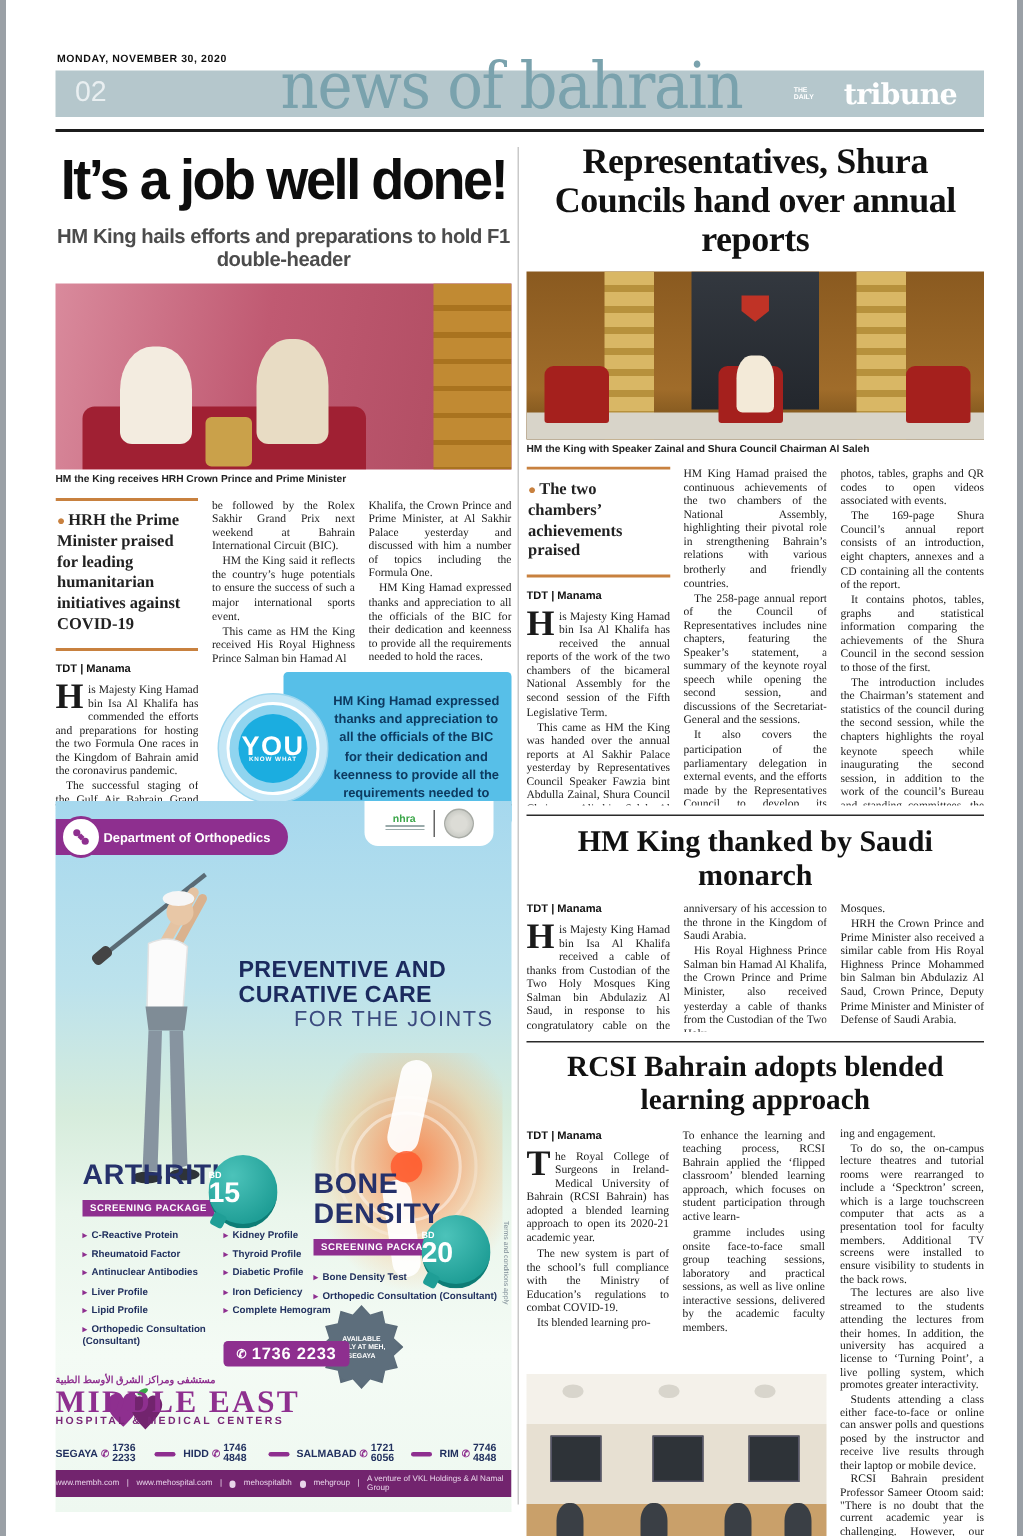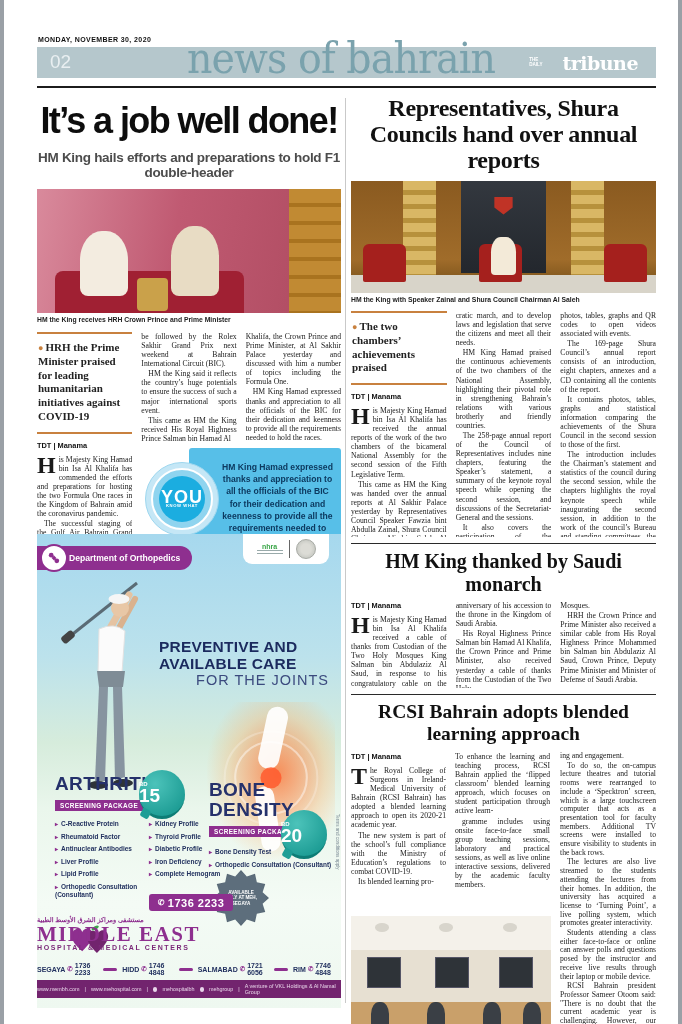--- a/index.html
+++ b/index.html
@@ -247,21 +247,20 @@
       <div class="col">
         <div class="pq">
           <span class="dot">●</span><span>The two chambers’ achievements praised</span>
         </div>
         <div class="byline">TDT | Manama</div>
         <p class="dc">His Majesty King Hamad bin Isa Al Khalifa has received the annual reports of the work of the two chambers of the bicameral National Assembly for the second session of the Fifth Legislative Term.</p>
         <p>This came as HM the King was handed over the annual reports at Al Sakhir Palace yesterday by Representatives Council Speaker Fawzia bint Abdulla Zainal, Shura Council Chairman Ali bin Saleh Al Saleh, and their deputies.</p>
 
       </div>
       <div class="col">
-        <p>cratic march, and to develop laws and legislation that serve the citizens and meet all their needs.</p>
         <p>HM King Hamad praised the continuous achievements of the two chambers of the National Assembly, highlighting their pivotal role in strengthening Bahrain’s relations with various brotherly and friendly countries.</p>
         <p>The 258-page annual report of the Council of Representatives includes nine chapters, featuring the Speaker’s statement, a summary of the keynote royal speech while opening the second session, and discussions of the Secretariat-General and the sessions.</p>
         <p>It also covers the participation of the parliamentary delegation in external events, and the efforts made by the Representatives Council to develop its relations with regional and international parliaments. It also contains</p>
       </div>
       <div class="col">
         <p>photos, tables, graphs and QR codes to open videos associated with events.</p>
         <p>The 169-page Shura Council’s annual report consists of an introduction, eight chapters, annexes and a CD containing all the contents of the report.</p>
         <p>It contains photos, tables, graphs and statistical information comparing the achievements of the Shura Council in the second session to those of the first.</p>
         <p>The introduction includes the Chairman’s statement and statistics of the council during the second session, while the chapters highlights the royal keynote speech while inaugurating the second session, in addition to the work of the council’s Bureau and standing committees, the discussions of the meetings, and the political statements issued by the council.</p>
       </div>
@@ -361,21 +360,21 @@
         <path d="M56 96 l28 0 l-2 16 l-24 0 z" fill="#7f8c96"></path>
         <path d="M58 112 l9 0 l-3 94 l-10 0 z" fill="#8794a0"></path>
         <path d="M72 112 l9 0 l3 90 l-10 3 z" fill="#8794a0"></path>
         <ellipse cx="57" cy="210" rx="10" ry="4" fill="#2e3338"></ellipse>
         <ellipse cx="82" cy="208" rx="10" ry="4" fill="#2e3338"></ellipse>
       </svg>
     </div>
 
     <div class="ad-heads">
       <div class="l1">PREVENTIVE AND</div>
-      <div class="l1">AVAILABLE CARE</div>
+      <div class="l1">CURATIVE CARE</div>
       <div class="l3">FOR THE JOINTS</div>
     </div>
 
     <div class="knee-glow">
       <svg width="128" height="158" viewBox="0 0 120 150">
         <circle cx="60" cy="72" r="34" fill="none" stroke="#ffffff" stroke-opacity=".45" stroke-width="2"></circle>
         <circle cx="60" cy="72" r="44" fill="none" stroke="#ffffff" stroke-opacity=".25" stroke-width="2"></circle>
         <rect x="52" y="4" width="20" height="60" rx="10" fill="#ffffff" opacity=".92" transform="rotate(12 62 34)"></rect>
         <rect x="48" y="80" width="18" height="62" rx="9" fill="#ffffff" opacity=".92" transform="rotate(-8 57 111)"></rect>
         <circle cx="60" cy="72" r="10" fill="#ff5a2e" opacity=".85"></circle>

